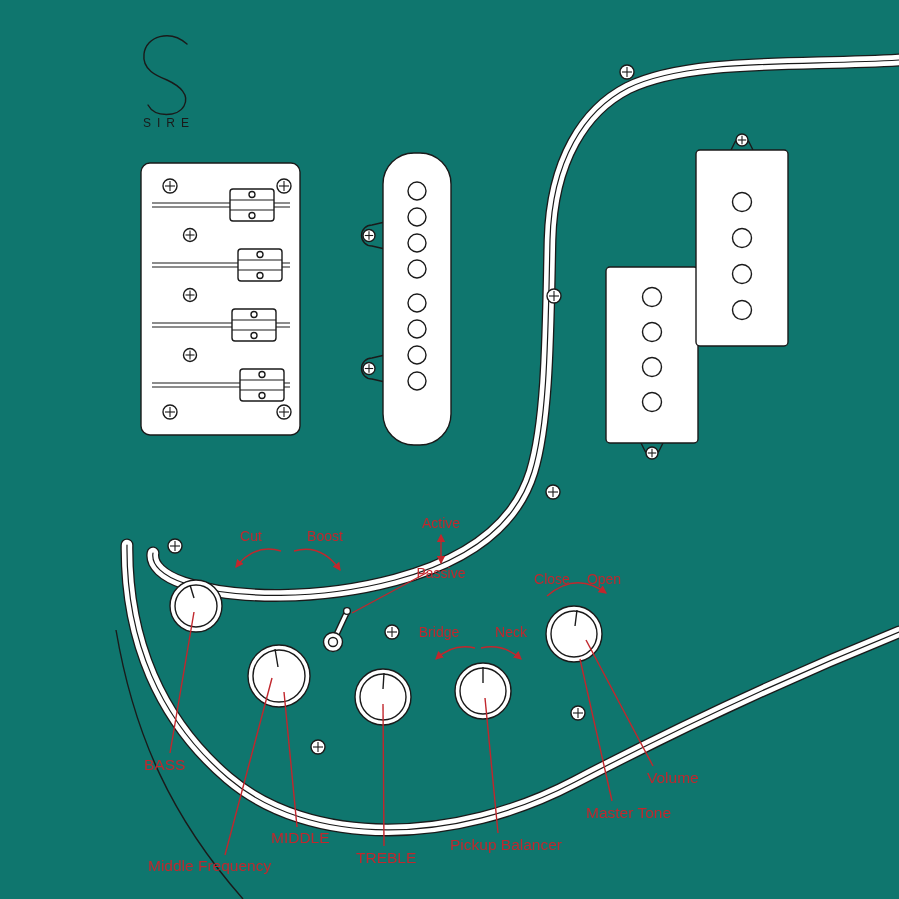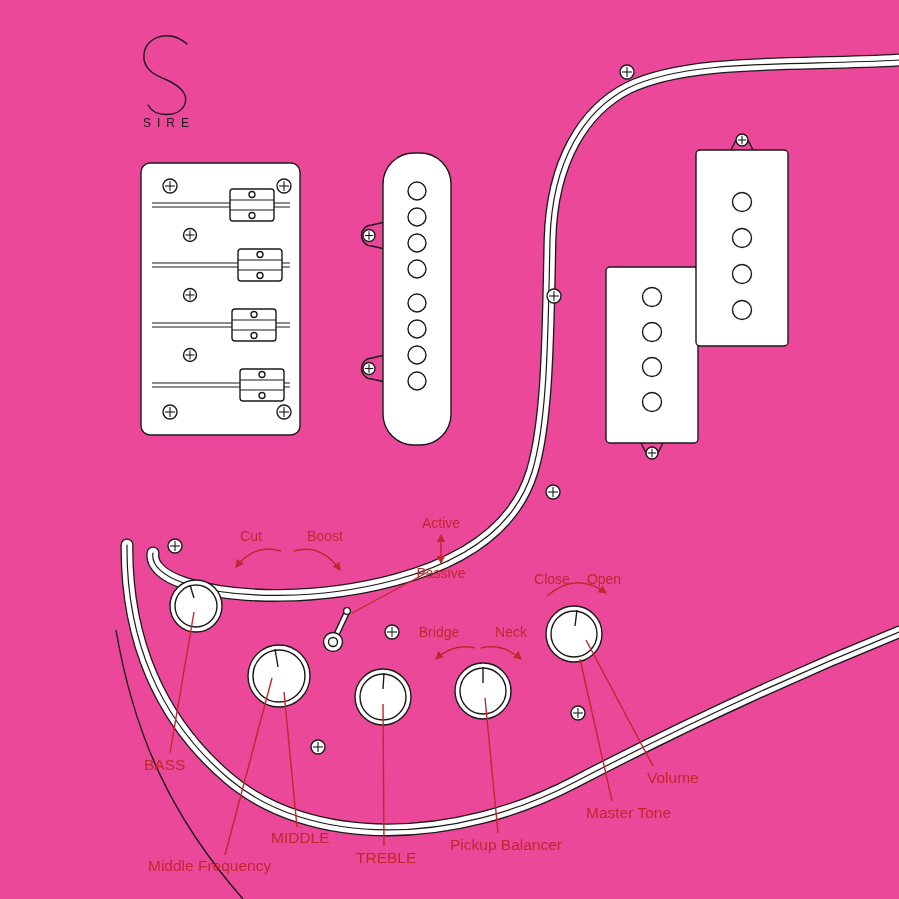--- a/index.html
+++ b/index.html
@@ -1,16 +1,16 @@
 <!DOCTYPE html>
 <html><head>
 <meta charset="utf-8">
 <style>
   html,body{margin:0;padding:0;background:#fff;}
-  .stage{position:relative;width:899px;height:899px;background:#ec4899;overflow:hidden;
+  .stage{position:relative;width:899px;height:899px;background:#0f766e;overflow:hidden;
          font-family:"Liberation Sans",sans-serif;}
   svg{display:block;}
   .ln{fill:none;stroke:#1a1a1a;stroke-width:1.4;}
   .thin{stroke-width:1.1;}
   .k{fill:#ffffff;stroke:#1a1a1a;stroke-width:1.4;}
   .band-outer{fill:none;stroke:#1a1a1a;stroke-width:13;stroke-linecap:round;}
   .band-inner{fill:none;stroke:#ffffff;stroke-width:10.4;stroke-linecap:round;}
   .band-center{fill:none;stroke:#1a1a1a;stroke-width:1.2;stroke-linecap:round;}
   .red-ln{fill:none;stroke:#c1272d;stroke-width:1.4;}
   .red-txt{fill:#c1272d;font-family:"Liberation Sans",sans-serif;font-size:14px;}

